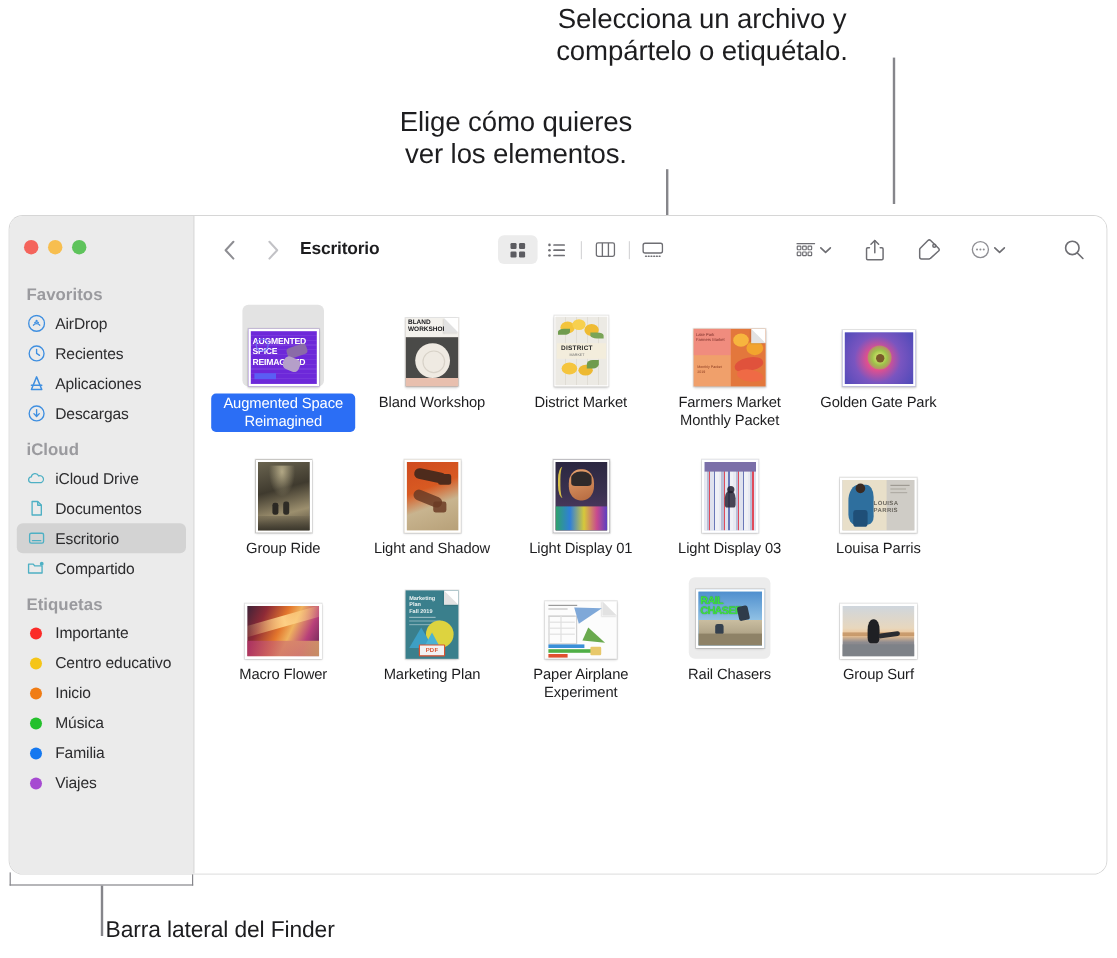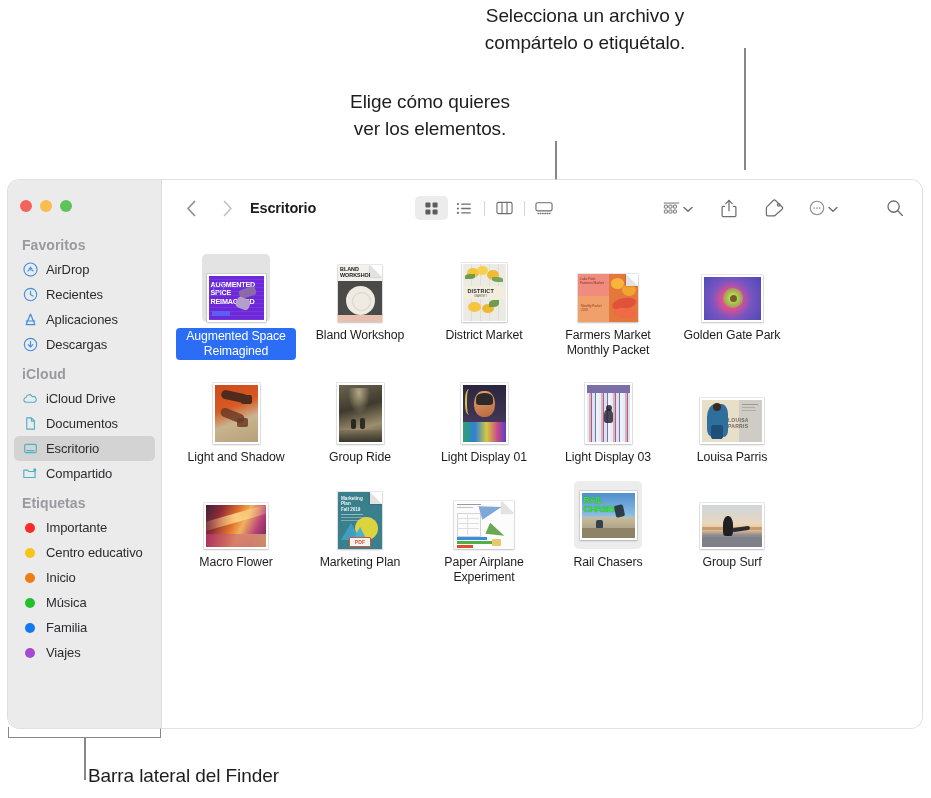--- a/index.html
+++ b/index.html
@@ -13,21 +13,21 @@
     font-family: "Liberation Sans", sans-serif;
     -webkit-font-smoothing: antialiased;
     overflow: hidden;
     position: relative;
   }
 
   
   .callout-text {
     position: absolute;
     color: #1d1d1f;
-    font-size: 19px;
+    font-size: 23px;
     line-height: 27px;
     text-align: center;
     white-space: pre-line;
     letter-spacing: -0.1px;
   }
   #callout-share-text { left: 420px; top: 2px; width: 330px; }
   #callout-view-text  { left: 294px; top: 88px; width: 272px; }
   #callout-sidebar-text { left: 88px; top: 762px; width: 330px; text-align: left; font-size: 19px; }
 
   .leader {
@@ -571,42 +571,42 @@
             <div style="position:absolute;inset:0;background:radial-gradient(circle at 48% 52%, #f06aa8 0%, #e0508f 24%, #7a55c0 52%, #4a49b8 100%);"></div>
             <div style="position:absolute;left:19px;top:11px;width:20px;height:20px;border-radius:50%;background:radial-gradient(circle,#e9f07a 0%,#9ec24a 45%,#d94c8e 100%);"></div>
             <div style="position:absolute;left:26px;top:18px;width:7px;height:7px;border-radius:50%;background:#7a5a2a;"></div>
           </div>
         </div>
         <div class="file-name">Golden Gate Park</div>
       </div>
 
       <div class="file-cell">
         <div class="thumb-wrap">
+          <div class="thumb shadow" style="width:43px;height:57px;background:#4f4a3c;position:relative;overflow:hidden;border:2px solid #fff;">
+            <div style="position:absolute;inset:0;background:linear-gradient(165deg,#6a6450 0%,#3f3a2e 40%,#9c8f6e 72%,#4a4336 100%);"></div>
+            <div style="position:absolute;left:9px;top:3px;width:22px;height:26px;background:radial-gradient(ellipse at 50% 20%, rgba(255,240,190,0.55), transparent 70%);"></div>
+            <div style="position:absolute;left:12px;top:34px;width:5px;height:10px;background:#2b2823;border-radius:2px;"></div>
+            <div style="position:absolute;left:21px;top:33px;width:5px;height:11px;background:#2f2c26;border-radius:2px;"></div>
+            <div style="position:absolute;left:0;bottom:0;width:100%;height:12px;background:linear-gradient(180deg,rgba(120,110,86,0.7),#3b372c);"></div>
+          </div>
+        </div>
+        <div class="file-name">Group Ride</div>
+      </div>
+
+      <div class="file-cell">
+        <div class="thumb-wrap">
           <div class="thumb shadow" style="width:43px;height:57px;background:#d8c9ad;position:relative;overflow:hidden;border:2px solid #fff;">
             <div style="position:absolute;inset:0;background:linear-gradient(160deg,#cf4a1e 0%,#d85a22 38%,#c8b48f 62%,#b7a078 100%);"></div>
             <div style="position:absolute;left:6px;top:7px;width:27px;height:9px;background:#4e2b1c;border-radius:5px;transform:rotate(12deg);"></div>
             <div style="position:absolute;left:26px;top:10px;width:11px;height:9px;background:#4e2b1c;border-radius:2px;"></div>
             <div style="position:absolute;left:5px;top:26px;width:25px;height:9px;background:#6b3b24;border-radius:5px;transform:rotate(22deg);opacity:0.85;"></div>
             <div style="position:absolute;left:22px;top:33px;width:11px;height:9px;background:#6b3b24;border-radius:2px;opacity:0.85;"></div>
           </div>
         </div>
         <div class="file-name">Light and Shadow</div>
-      </div>
-
-      <div class="file-cell">
-        <div class="thumb-wrap">
-          <div class="thumb shadow" style="width:43px;height:57px;background:#4f4a3c;position:relative;overflow:hidden;border:2px solid #fff;">
-            <div style="position:absolute;inset:0;background:linear-gradient(165deg,#6a6450 0%,#3f3a2e 40%,#9c8f6e 72%,#4a4336 100%);"></div>
-            <div style="position:absolute;left:9px;top:3px;width:22px;height:26px;background:radial-gradient(ellipse at 50% 20%, rgba(255,240,190,0.55), transparent 70%);"></div>
-            <div style="position:absolute;left:12px;top:34px;width:5px;height:10px;background:#2b2823;border-radius:2px;"></div>
-            <div style="position:absolute;left:21px;top:33px;width:5px;height:11px;background:#2f2c26;border-radius:2px;"></div>
-            <div style="position:absolute;left:0;bottom:0;width:100%;height:12px;background:linear-gradient(180deg,rgba(120,110,86,0.7),#3b372c);"></div>
-          </div>
-        </div>
-        <div class="file-name">Group Ride</div>
       </div>
 
       <div class="file-cell">
         <div class="thumb-wrap">
           <div class="thumb shadow" style="width:43px;height:57px;background:#2d2a3a;position:relative;overflow:hidden;border:2px solid #fff;">
             <div style="position:absolute;inset:0;background:linear-gradient(180deg,#2b2740 0%,#3a3150 45%,#5d3f6b 100%);"></div>
             <div style="position:absolute;left:11px;top:6px;width:21px;height:26px;border-radius:45%;background:linear-gradient(160deg,#e8a36e,#b4693f);"></div>
             <div style="position:absolute;left:13px;top:8px;width:17px;height:12px;background:#2f2a2a;border-radius:45% 45% 20% 20%;"></div>
             <div style="position:absolute;left:0;bottom:0;width:100%;height:20px;background:linear-gradient(90deg,#2fa36b 0%,#2f7fd8 28%,#d6c93a 55%,#c84a8e 80%,#5a3fc0 100%);"></div>
             <div style="position:absolute;left:2px;top:4px;width:8px;height:26px;border-left:2px solid #d8c04a;border-radius:40%;"></div>

